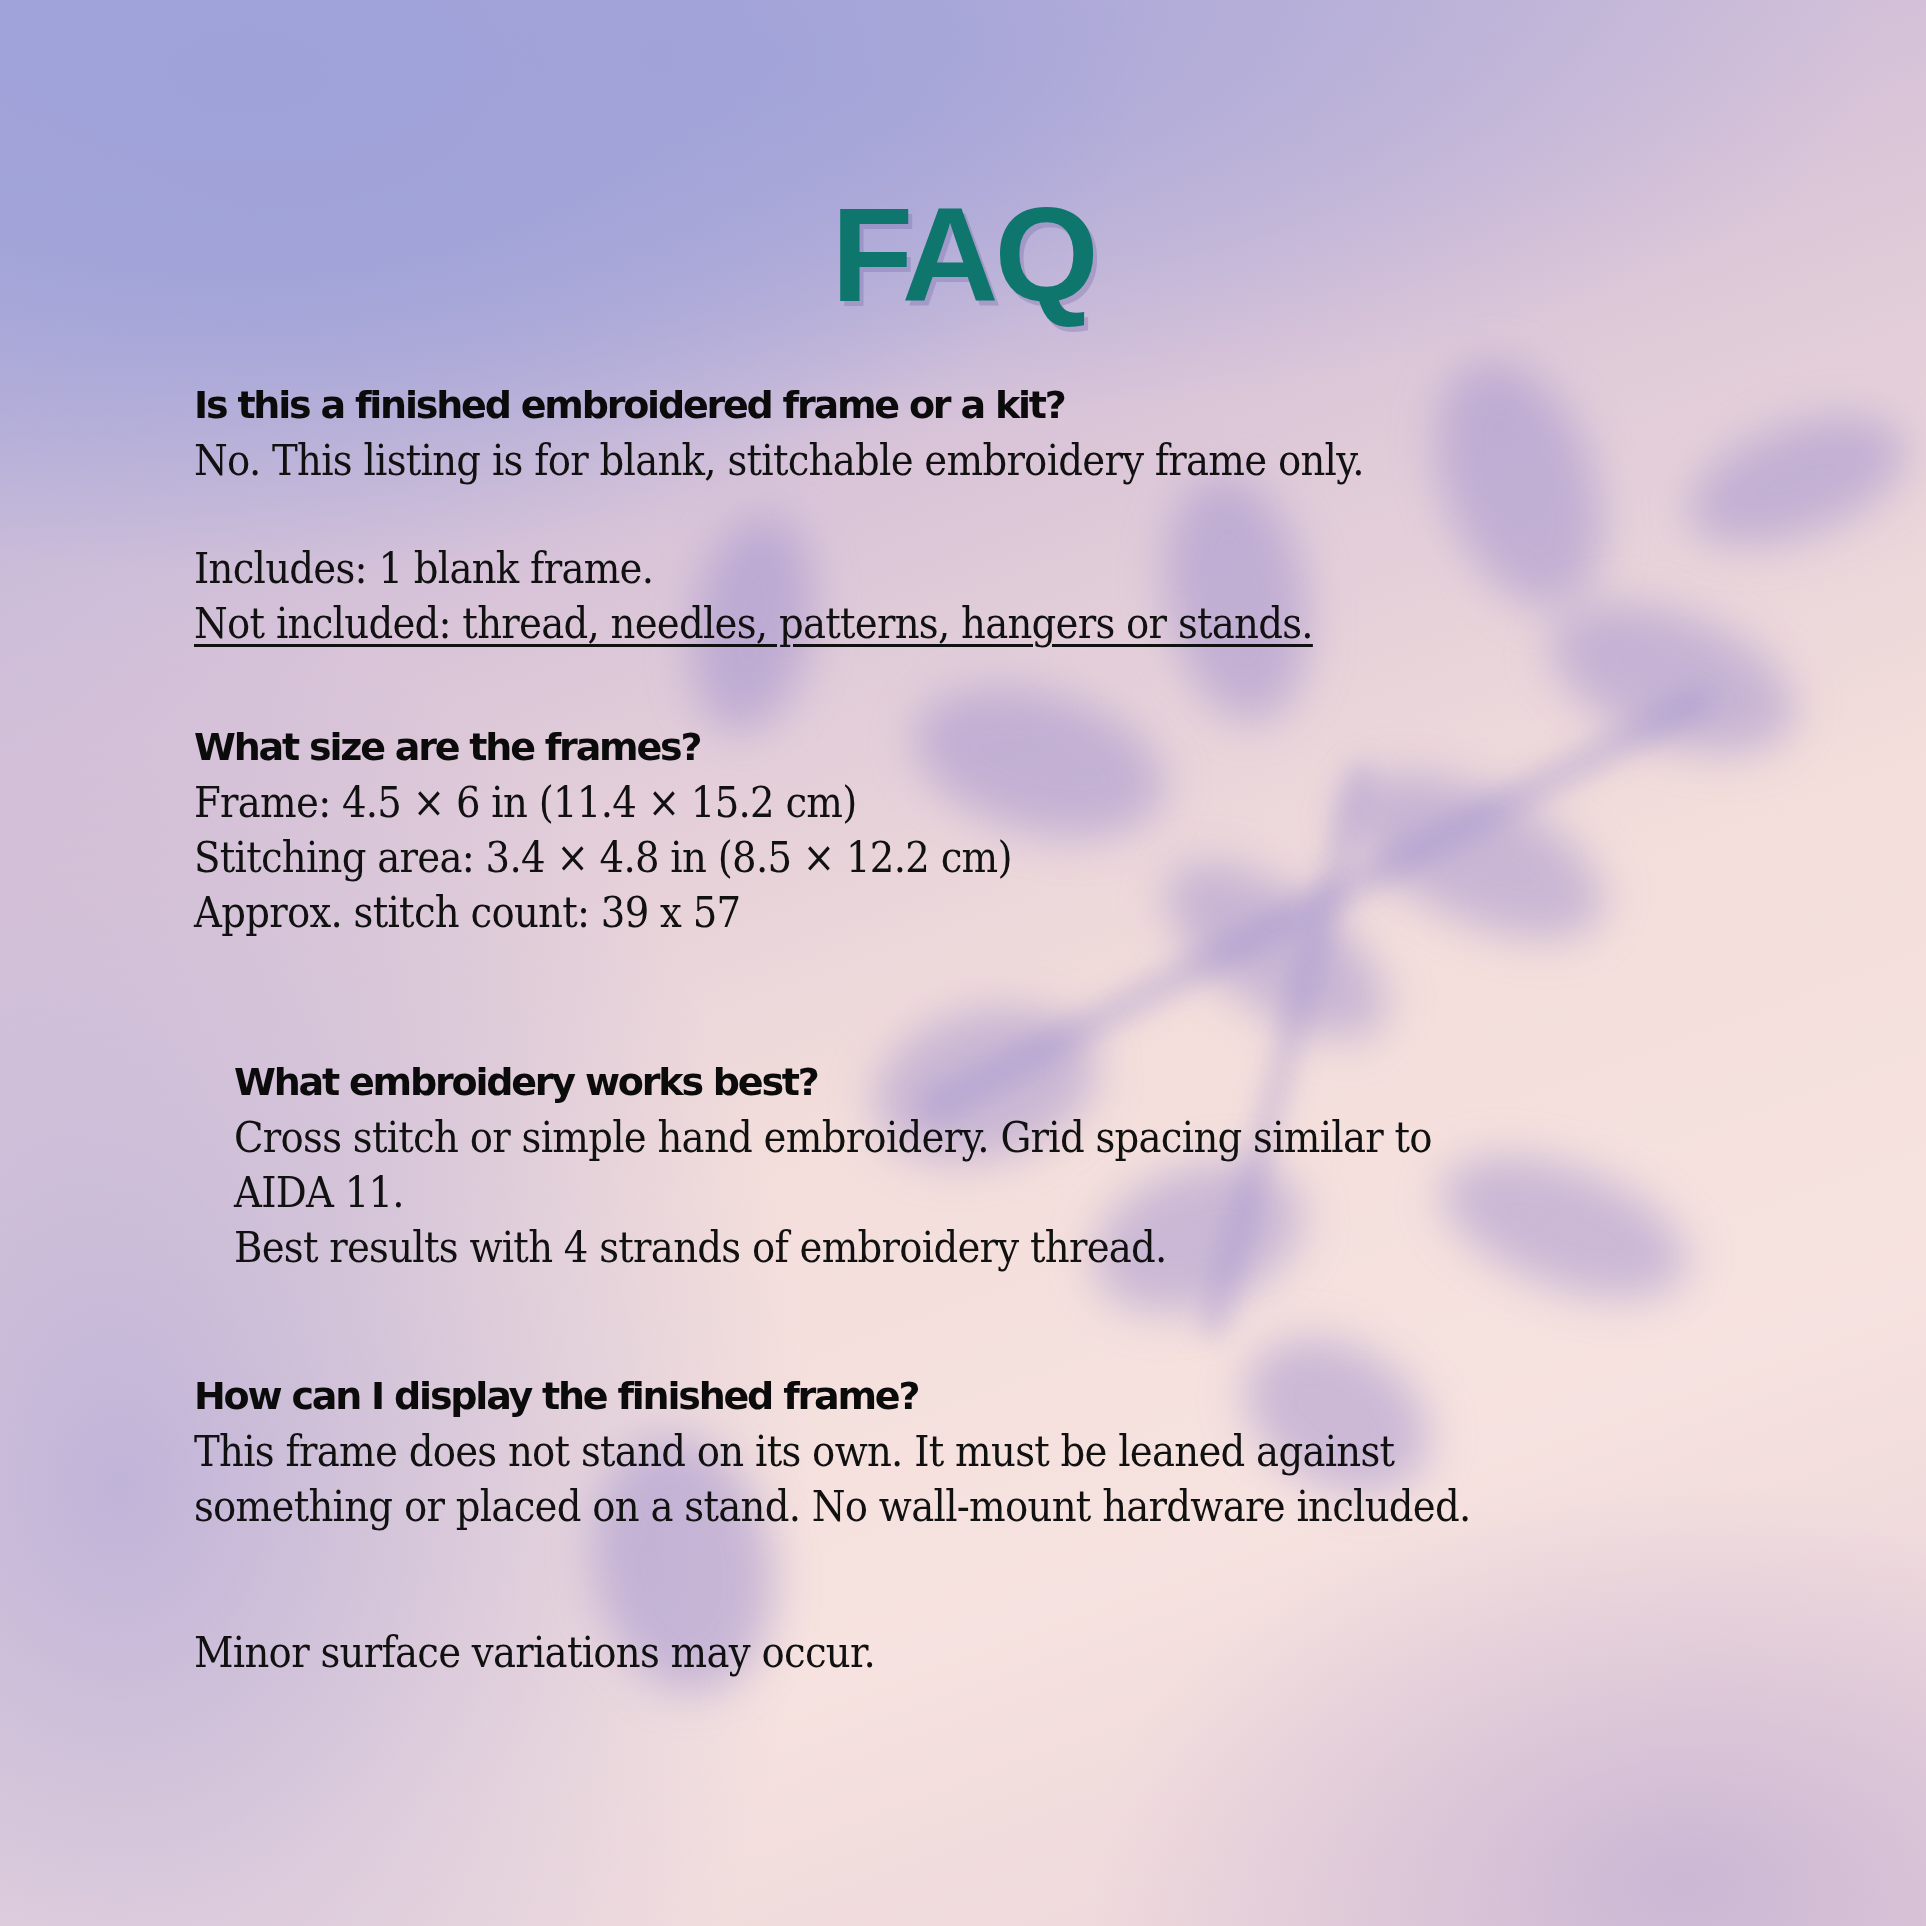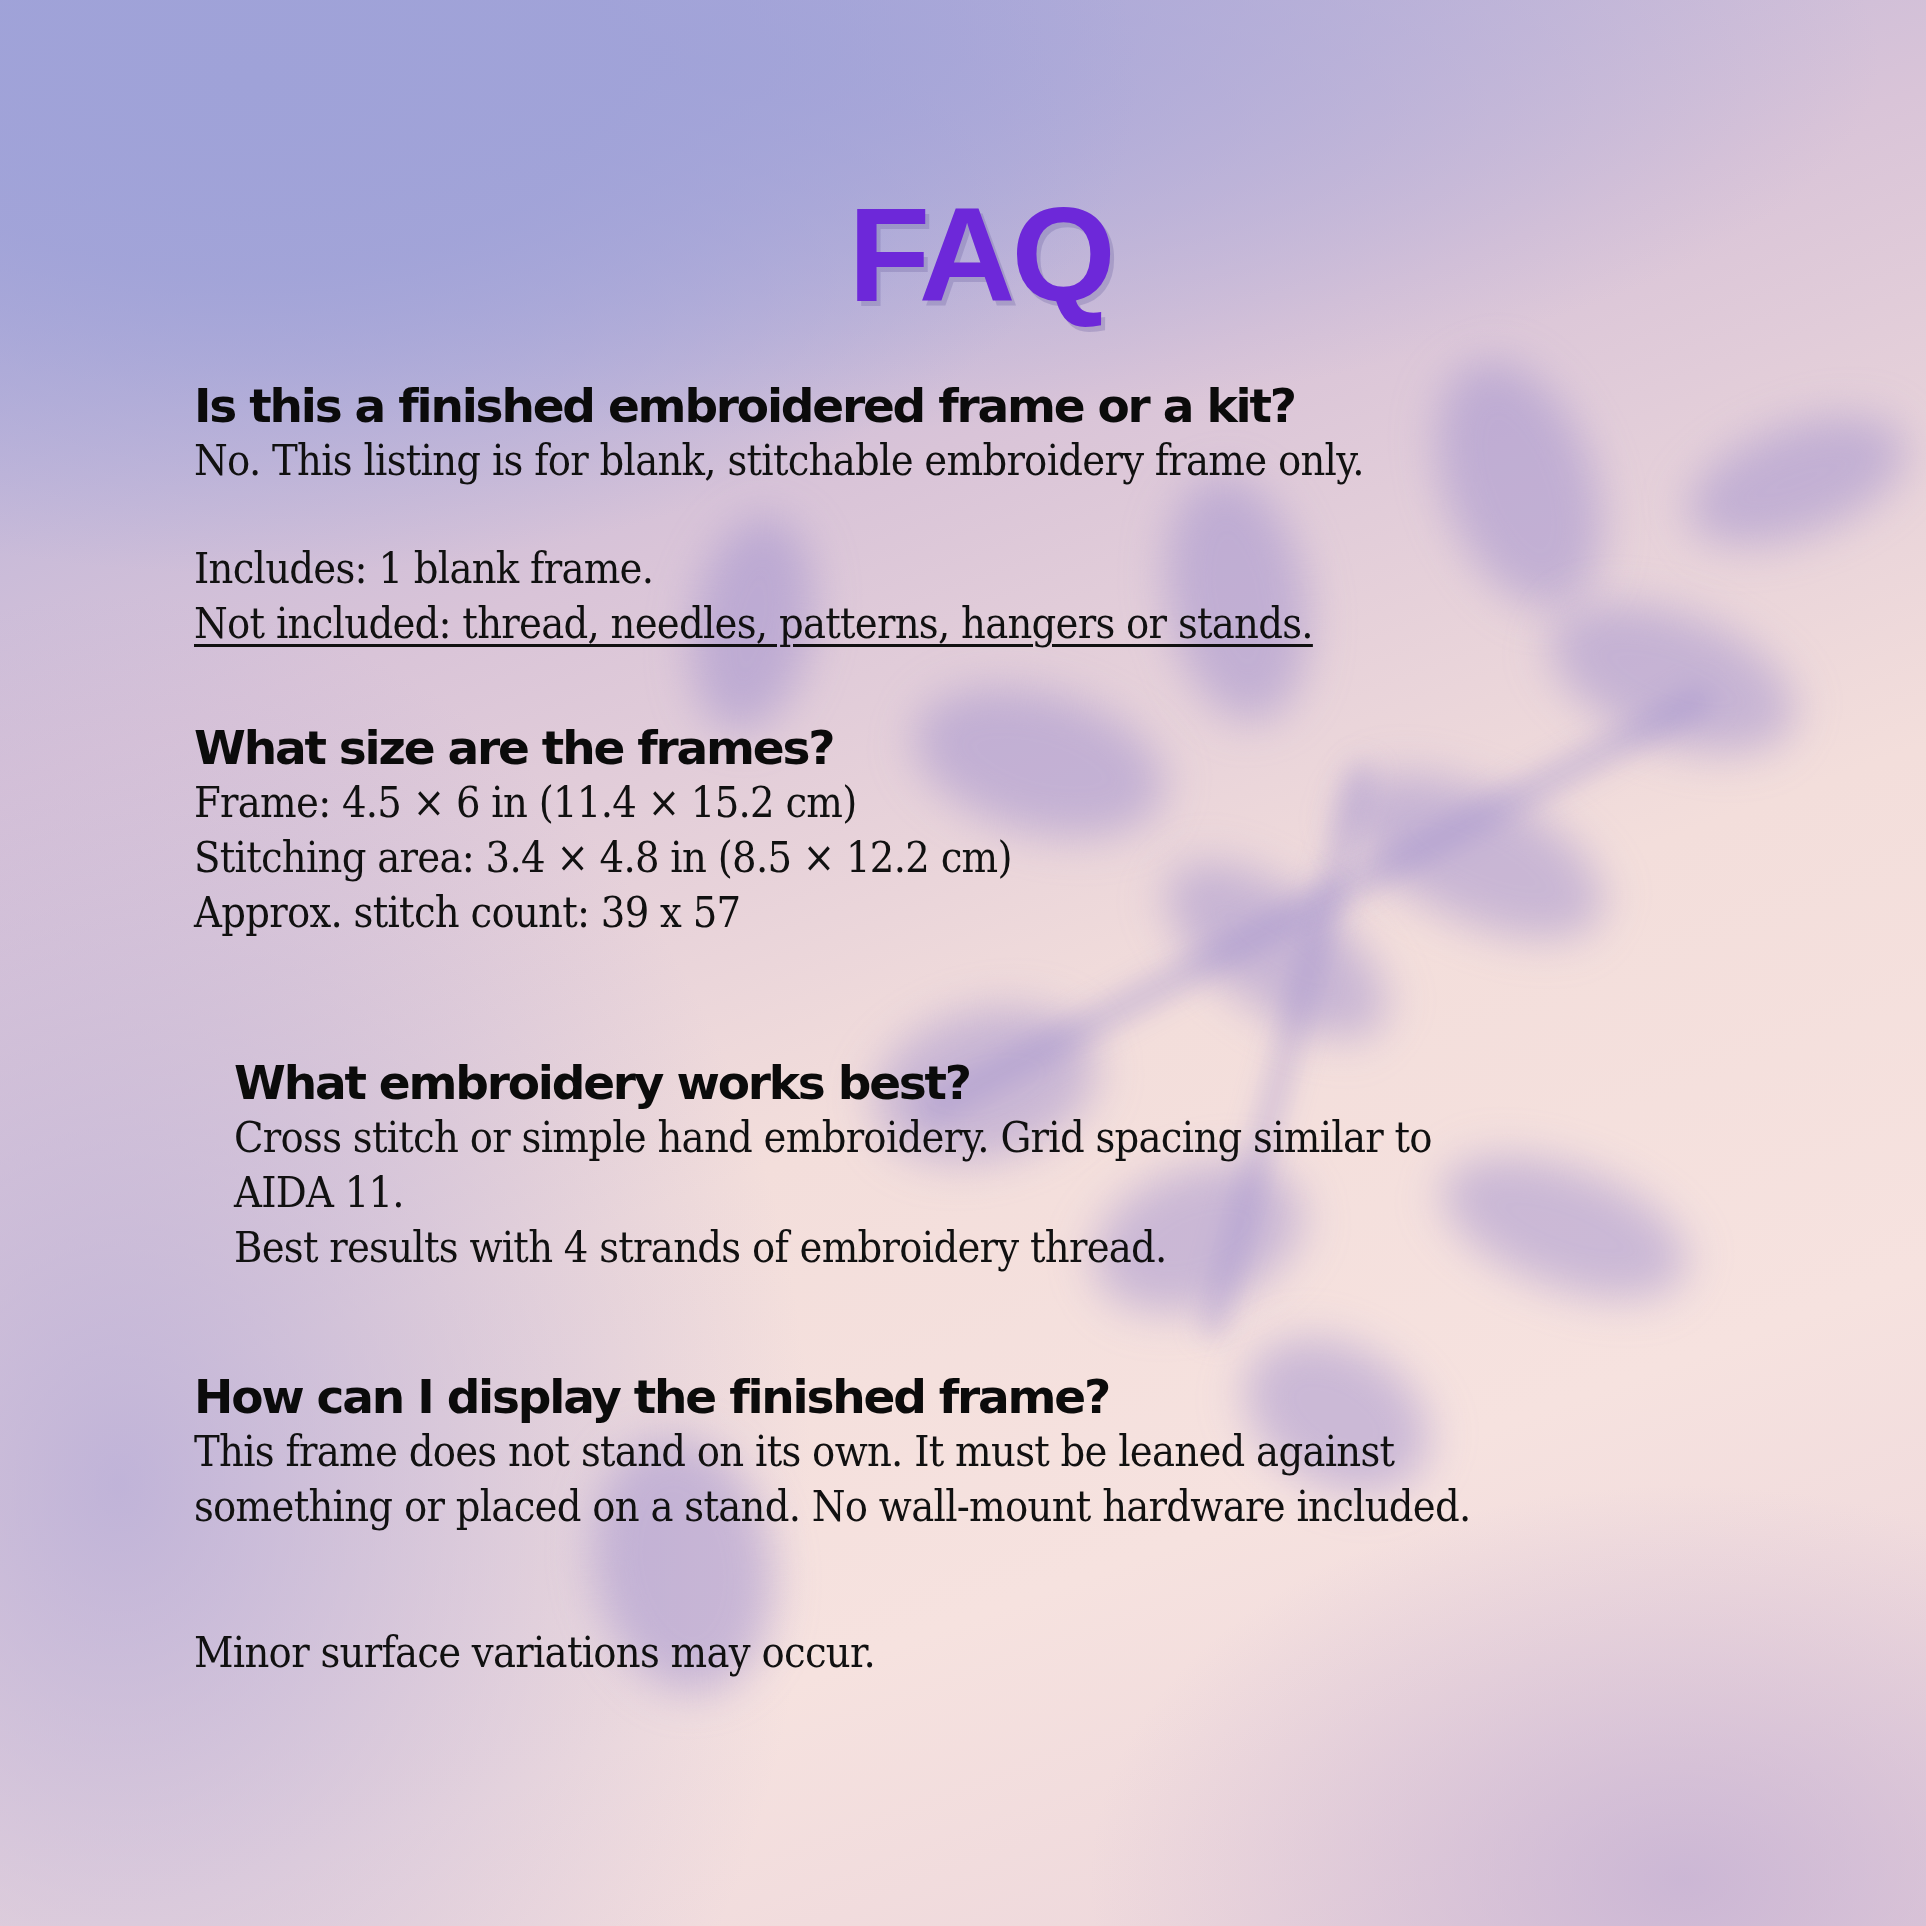--- a/index.html
+++ b/index.html
@@ -15,29 +15,29 @@
         radial-gradient(ellipse 693px 891px at 119px 1485px, rgba(175,165,215,0.75) 0%, rgba(175,165,215,0) 100%),
         radial-gradient(ellipse 594px 396px at 1683px 1881px, rgba(190,170,210,0.7) 0%, rgba(190,170,210,0) 100%),
         linear-gradient(160deg, #a4a6da 0%, #d9c4d8 30%, #f3dedb 55%, #f6e2df 75%, #e9d2da 100%);
     }
     .leaf { position:absolute; background:rgba(150,135,205,0.45); filter:blur(22px); border-radius:50%; }
     .stem { position:absolute; background:rgba(150,135,205,0.4); filter:blur(14px); border-radius:10px; }
     .content {
       position:absolute; left:194px; top:0; width:1535px;
     }
     .title {
-      position:absolute; left:17px; width:1538px; top:178px; text-align:center;
+      position:absolute; left:0; width:1538px; top:178px; text-align:center;
       font-family:"Liberation Sans", sans-serif; font-weight:bold;
-      font-size:134px; letter-spacing:-4px; color:#6d28d9; margin:0;
+      font-size:134px; letter-spacing:-4px; color:#0f766e; margin:0;
       text-shadow:4px 5px 0 rgba(120,110,170,0.35);
     }
     .faq-item { position:absolute; left:0; }
     .q {
       font-family:"DejaVu Sans", sans-serif; font-weight:bold;
-      font-size:47px; letter-spacing:-2.2px; color:#0b0b0b; margin:0;
+      font-size:38px; letter-spacing:-2.2px; color:#0b0b0b; margin:0;
       line-height:55px; white-space:nowrap;
     }
     .a {
       font-family:"DejaVu Serif", serif; font-size:42px; letter-spacing:-0.8px;
       color:#111; line-height:55px; margin:0; white-space:nowrap;
       transform:scaleX(0.92); transform-origin:left;
     }
     .a.u { text-decoration:underline; text-decoration-thickness:3px; text-underline-offset:6px; }
     .gap { height:53px; }
   </style>

